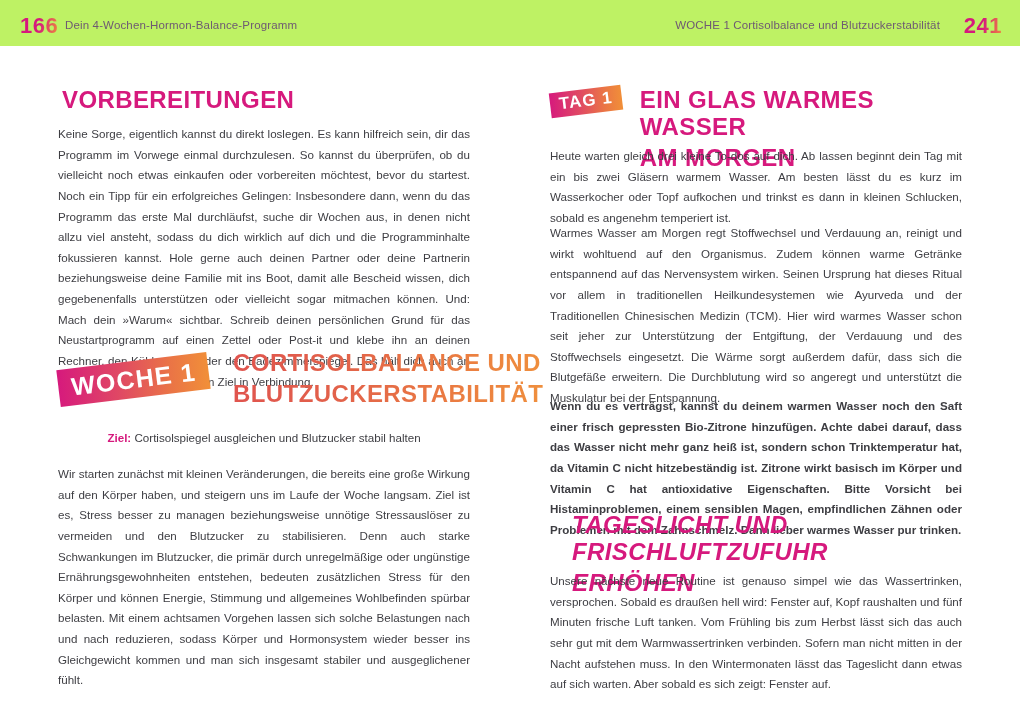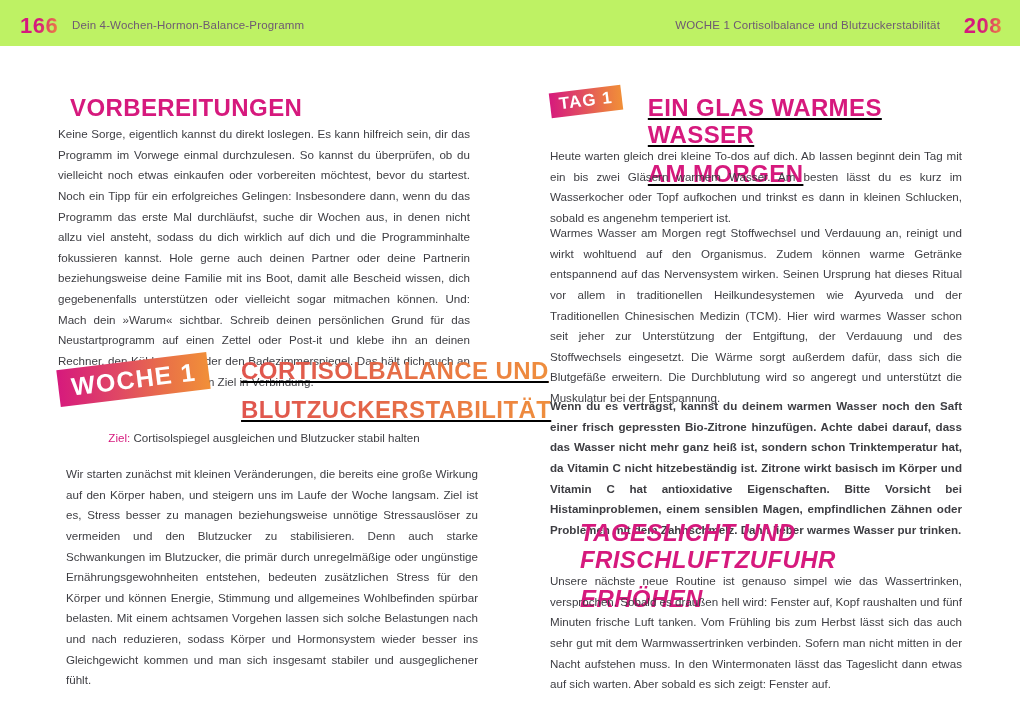--- a/index.html
+++ b/index.html
@@ -50,21 +50,21 @@
   .folio-right { right: 18px; }
 
   .runhead {
     position: absolute;
     top: 19px;
     font-size: 11.5px;
     color: #6e5a72;
     letter-spacing: 0.15px;
     white-space: nowrap;
   }
-  .runhead-left  { left: 72px; }
+  .runhead-left  { left: 65px; }
   .runhead-right { right: 80px; }
 
   
   .columns {
     position: absolute;
     top: 46px;
     left: 0;
     width: 1020px;
     height: 674px;
   }
@@ -72,21 +72,21 @@
     position: absolute;
     top: 0;
     width: 412px;
     height: 674px;
   }
   .col-left  { left: 58px; }
   .col-right { left: 550px; }
 
   
   h1.section-title {
-    margin: 12px;
+    margin: 4px;
     padding: 0;
     font-size: 24px;
     font-weight: bold;
     letter-spacing: 0.4px;
     color: #d6197d;
     line-height: 1.12;
   }
   .title-magenta { color: #d6197d; }
 
   .title-gradient {
@@ -118,21 +118,21 @@
 
   .goal-line {
     margin: 0;
     font-size: 11.6px;
     color: #3d3d42;
     text-align: center;
     line-height: 1.6;
   }
   .goal-label {
     color: #d6197d;
-    font-weight: normal;
+    font-weight: bold;
   }
 
   
   .badge {
     display: inline-block;
     background: linear-gradient(95deg, #d6197d 0%, #e04a63 42%, #ea7446 74%, #f19038 100%);
     color: #ffffff;
     font-weight: bold;
     text-align: center;
     white-space: nowrap;
@@ -156,37 +156,36 @@
   
   .heading-row {
     display: flex;
     align-items: flex-start;
   }
   .heading-row .badge-wrap {
     flex: 0 0 auto;
   }
   .heading-row .title-wrap {
     flex: 1 1 auto;
-    text-decoration: underline;
   }
 
   
   .blk { position: absolute; }
 </style>
 </head>
 <body>
 
 <div id="page">
 
   <div class="header-bar">
     <div class="header-inner">
       <span class="folio folio-left">166</span>
       <span class="runhead runhead-left">Dein 4-Wochen-Hormon-Balance-Programm</span>
       <span class="runhead runhead-right">WOCHE 1 Cortisolbalance und Blutzuckerstabilität</span>
-      <span class="folio folio-right">208</span>
+      <span class="folio folio-right">241</span>
     </div>
   </div>
 
   <div class="columns">
 
     <div class="col col-left">
 
       <div class="blk" style="top:37px; left:0; width:412px;">
         <h1 class="section-title title-magenta">VORBEREITUNGEN</h1>
       </div>
@@ -202,21 +201,21 @@
         <div class="title-wrap" style="padding-left:20px;">
           <h1 class="section-title title-gradient">CORTISOLBALANCE UND</h1>
           <h1 class="section-title title-gradient">BLUTZUCKERSTABILITÄT</h1>
         </div>
       </div>
 
       <div class="blk" style="top:383px; left:0; width:412px;">
         <p class="goal-line"><span class="goal-label">Ziel:</span><span> Cortisolspiegel ausgleichen und Blutzucker stabil halten</span></p>
       </div>
 
-      <div class="blk" style="top:418px; left:0; width:412px;margin-left:8px;">
+      <div class="blk" style="top:418px; left:0; width:412px;">
         <p class="body">Wir starten zunächst mit kleinen Veränderungen, die bereits eine große Wirkung auf den Körper haben, und steigern uns im Laufe der Woche langsam. Ziel ist es, Stress besser zu managen beziehungsweise unnötige Stressauslöser zu vermeiden und den Blutzucker zu stabilisieren. Denn auch starke Schwankungen im Blutzucker, die primär durch unregelmäßige oder ungünstige Ernährungsgewohnheiten entstehen, bedeuten zusätzlichen Stress für den Körper und können Energie, Stimmung und allgemeines Wohlbefinden spürbar belasten. Mit einem achtsamen Vorgehen lassen sich solche Belastungen nach und nach reduzieren, sodass Körper und Hormonsystem wieder besser ins Gleichgewicht kommen und man sich insgesamt stabiler und ausgeglichener fühlt.</p>
       </div>
 
     </div>
 
     <div class="col col-right">
 
       <div class="blk heading-row" style="top:37px; left:0; width:412px;">
         <div class="badge-wrap" style="padding-top:6px;">
           <span class="badge badge-tag">TAG 1</span>

